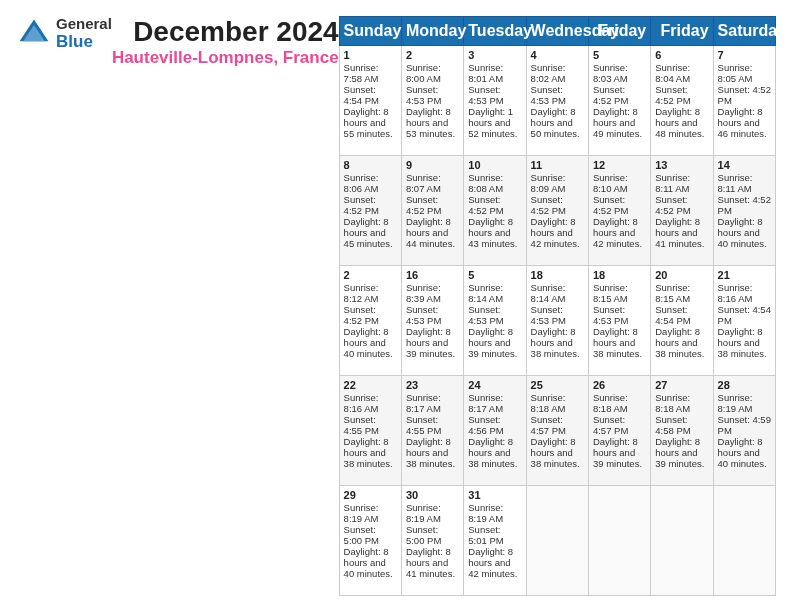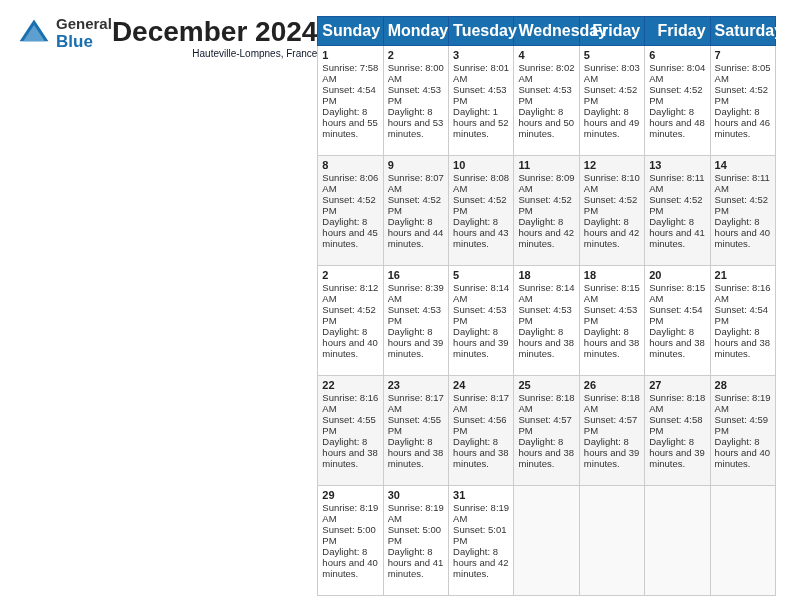--- a/index.html
+++ b/index.html
@@ -49,22 +49,23 @@
     }
     .title-block {
       text-align: right;
     }
     .month-title {
       font-size: 28px;
       font-weight: bold;
       color: #222;
     }
     .location-title {
-      font-size: 10px;
-      color: #0f172a;
+      font-size: 17px;
+      color: #ec4899;
+      font-weight: bold;
     }
     .calendar {
       flex: 1;
       border: 1px solid #ccc;
       border-collapse: collapse;
       width: 100%;
       table-layout: fixed;
     }
     .calendar th {
       background: #1a6faf;

